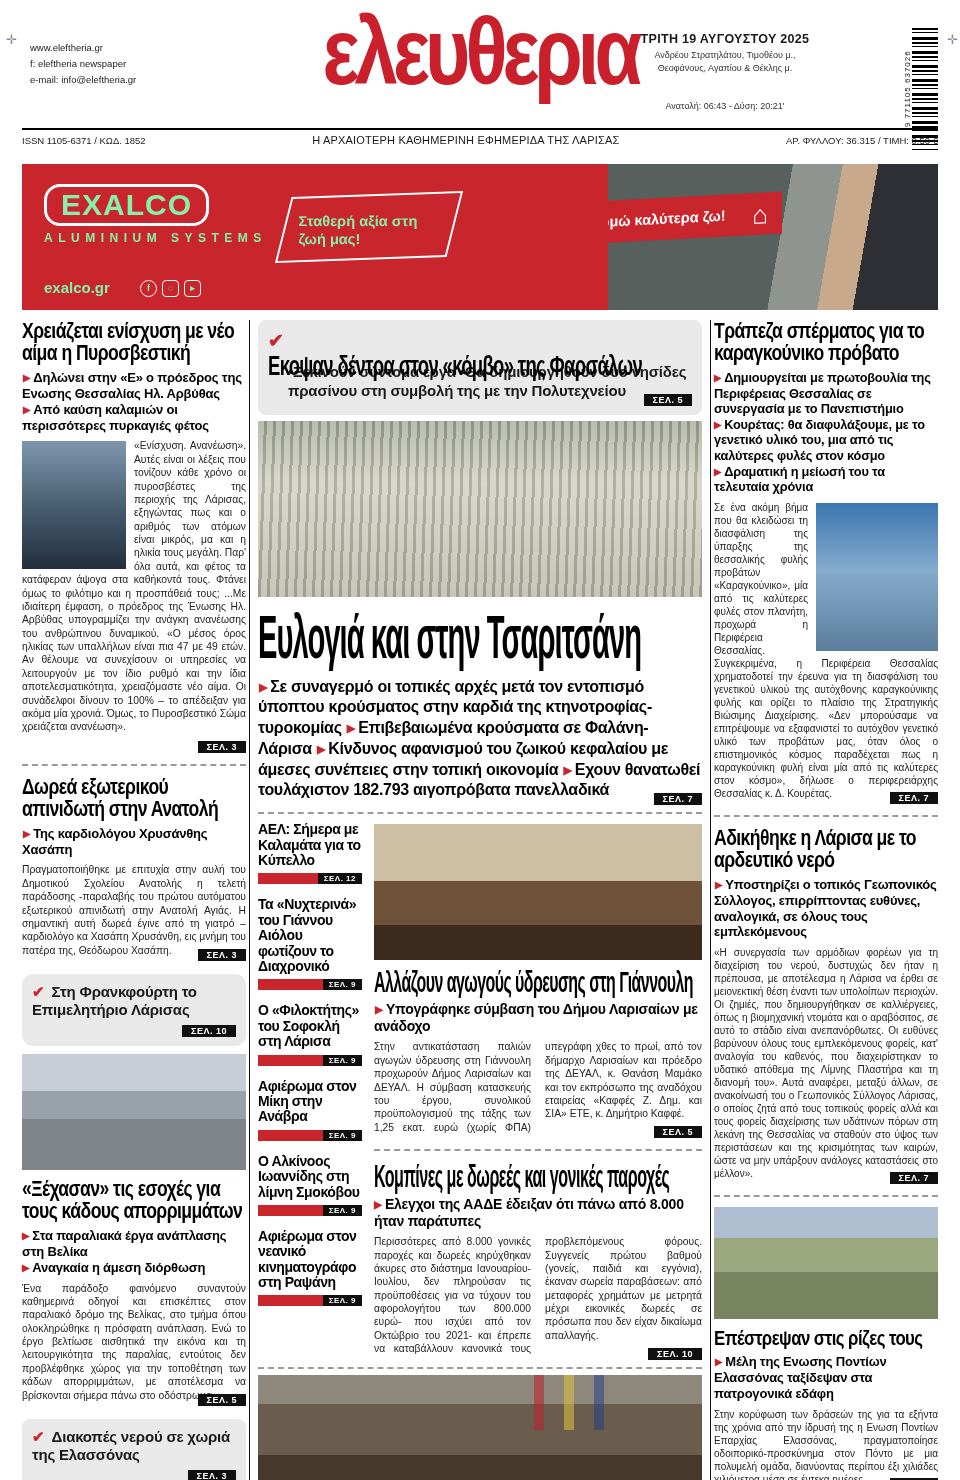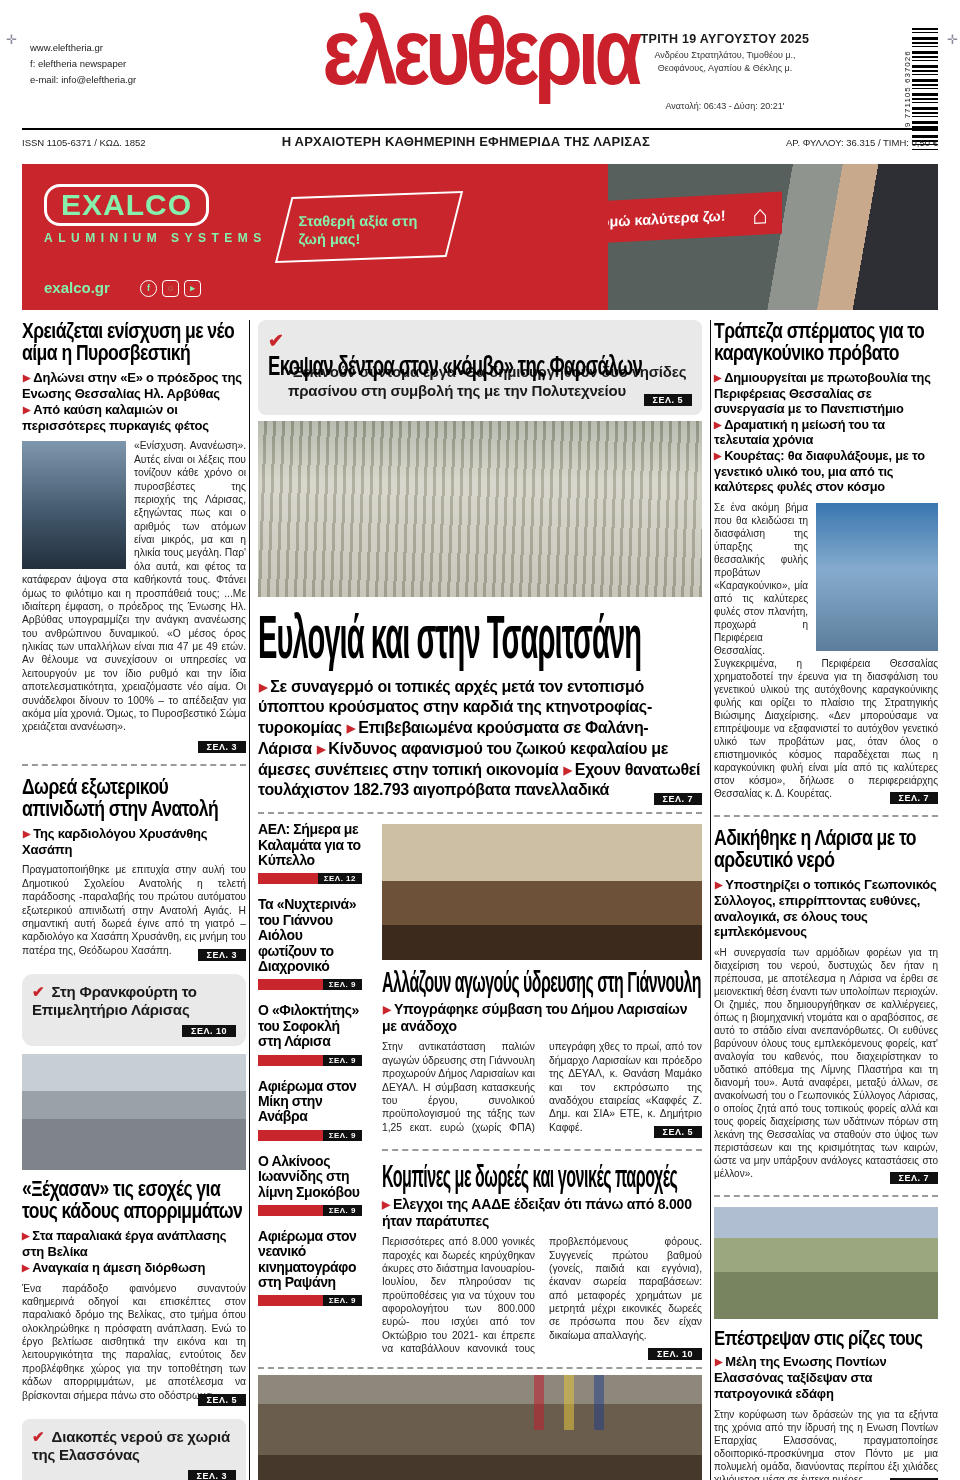--- a/index.html
+++ b/index.html
@@ -16,21 +16,21 @@
   .mast-date .n{font-size:9px;line-height:1.45;margin-top:3px;color:#333;}
   .mast-date .s{font-size:9px;margin-top:26px;color:#333;}
   .barcode-wrap{position:absolute;right:22px;top:28px;width:40px;height:122px;}
   .barcode-bars{position:absolute;right:0;top:0;width:26px;height:122px;
       background:repeating-linear-gradient(to bottom,#000 0 2px,#fff 2px 4px,#000 4px 5px,#fff 5px 9px,#000 9px 12px,#fff 12px 14px);}
   .barcode-num{position:absolute;right:26px;top:0;writing-mode:vertical-rl;transform:rotate(180deg);
       font-size:8px;letter-spacing:1px;color:#111;height:122px;text-align:center;}
   .inforow{position:absolute;left:22px;right:22px;top:128px;border-top:2px solid #000;padding-top:4px;
       display:flex;justify-content:space-between;align-items:baseline;}
   .inforow .issn,.inforow .issue{font-size:9.5px;color:#222;}
-  .inforow .slogan{font-weight:700;font-size:13px;letter-spacing:.2px;}
+  .inforow .slogan{font-weight:400;font-size:11px;letter-spacing:.2px;}
   
   .ad{margin:14px 22px 10px;height:146px;display:flex;position:relative;}
   .ad-red{flex:1;background:#c9252c;position:relative;color:#86efac;}
   .exalco{position:absolute;left:22px;top:20px;}
   .exalco-badge{display:inline-block;border:3px solid #fff;border-radius:16px;padding:1px 14px;
       font-size:30px;font-weight:900;letter-spacing:1px;}
   .exalco-sub{letter-spacing:5.5px;font-size:12px;font-weight:700;margin-top:5px;text-align:center;}
   .tagbox{position:absolute;left:262px;top:30px;width:138px;border:2px solid #fff;
       transform:skewX(-16deg) rotate(-2deg);padding:16px 14px 10px;}
   .tagbox span{display:block;transform:skewX(16deg) rotate(2deg);font-size:14.5px;font-weight:700;line-height:1.25;}
@@ -76,21 +76,21 @@
       background:repeating-linear-gradient(92deg,rgba(255,255,255,.30) 0 6px,rgba(96,96,84,.22) 6px 9px),
                  linear-gradient(180deg,#9aa08e,#c9c7b8 35%,#b1ae9e);}
   .ph-sign{height:136px;margin:2px 0 8px;background:linear-gradient(180deg,#cdbfa4 0 42%,#6d5138 42% 74%,#3c2b1c 74%);}
   .ph-meeting{height:146px;margin:6px 0 6px;
       background:linear-gradient(90deg,transparent 0 276px,rgba(190,30,45,.55) 276px 286px,transparent 286px 306px,rgba(225,195,60,.55) 306px 316px,transparent 316px 336px,rgba(30,60,140,.5) 336px 346px,transparent 346px) 0 0/100% 38% no-repeat,
       linear-gradient(180deg,#8d887b 0 20%,#6b5d4d 20% 55%,#46382b 55%);}
   .ph-karag{float:right;width:122px;height:148px;margin:2px 0 4px 8px;
       background:linear-gradient(180deg,#3a76b0,#85abcd 45%,#5c7e9c);}
   .ph-group{height:112px;margin:8px 0;background:linear-gradient(180deg,#afbed1 0 28%,#9aa77f 28% 58%,#788360 58%);}
   
-  .midrow{display:flex;gap:20px;}
+  .midrow{display:flex;gap:12px;}
   .briefs{width:104px;flex:none;}
   .brief{margin-bottom:13px;}
   .brief-t{font-weight:800;font-size:14px;line-height:1.1;letter-spacing:-0.4px;color:#000;}
   .brief-bar{position:relative;height:11px;background:#c9252c;margin-top:5px;}
   .brief-bar .pg{position:absolute;right:0;top:0;font-size:8px;padding:0 6px;height:11px;line-height:11px;}
   .subcol{flex:1;min-width:0;}
   
   .mainbul{font-weight:800;font-size:16px;line-height:1.3;letter-spacing:-0.3px;color:#000;}
   .mainbul .sub::before{font-size:.7em;}
 </style>
@@ -299,22 +299,22 @@
       <div class="ph ph-meeting"></div>
 
     </div>
 
     <div class="col-right">
 
       <div>
         <div class="hl2" style="font-size:22px;">Τράπεζα σπέρματος για το καραγκούνικο πρόβατο</div>
         <div class="subs" style="font-size:12.8px;">
           <span class="sub-b">Δημιουργείται με πρωτοβουλία της Περιφέρειας Θεσσαλίας σε συνεργασία με το Πανεπιστήμιο</span>
+          <span class="sub-b">Κουρέτας: θα διαφυλάξουμε, με το γενετικό υλικό του, μια από τις καλύτερες φυλές στον κόσμο</span>
           <span class="sub-b">Δραματική η μείωσή του τα τελευταία χρόνια</span>
-          <span class="sub-b">Κουρέτας: θα διαφυλάξουμε, με το γενετικό υλικό του, μια από τις καλύτερες φυλές στον κόσμο</span>
         </div>
         <div class="ph-karag"></div>
         <div class="body" style="font-size:10px;">Σε ένα ακόμη βήμα που θα κλειδώσει τη διασφάλιση της ύπαρξης της θεσσαλικής φυλής προβάτων «Καραγκούνικο», μία από τις καλύτερες φυλές στον πλανήτη, προχωρά η Περιφέρεια Θεσσαλίας. Συγκεκριμένα, η Περιφέρεια Θεσσαλίας χρηματοδοτεί την έρευνα για τη διασφάλιση του γενετικού υλικού της αυτόχθονης καραγκούνικης φυλής και ορίζει το πλαίσιο της Στρατηγικής Βιώσιμης Διαχείρισης. «Δεν μπορούσαμε να επιτρέψουμε να εξαφανιστεί το αυτόχθον γενετικό υλικό των προβάτων μας, όταν όλος ο επιστημονικός κόσμος παραδέχεται πως η καραγκούνικη φυλή είναι μία από τις καλύτερες στον κόσμο», δήλωσε ο περιφερειάρχης Θεσσαλίας κ. Δ. Κουρέτας.</div>
         <div class="pgrow"><span class="pg">ΣΕΛ. 7</span></div>
       </div>
 
       <div class="dsep"></div>
 
       <div>
         <div class="hl2" style="font-size:22px;">Αδικήθηκε η Λάρισα με το αρδευτικό νερό</div>

